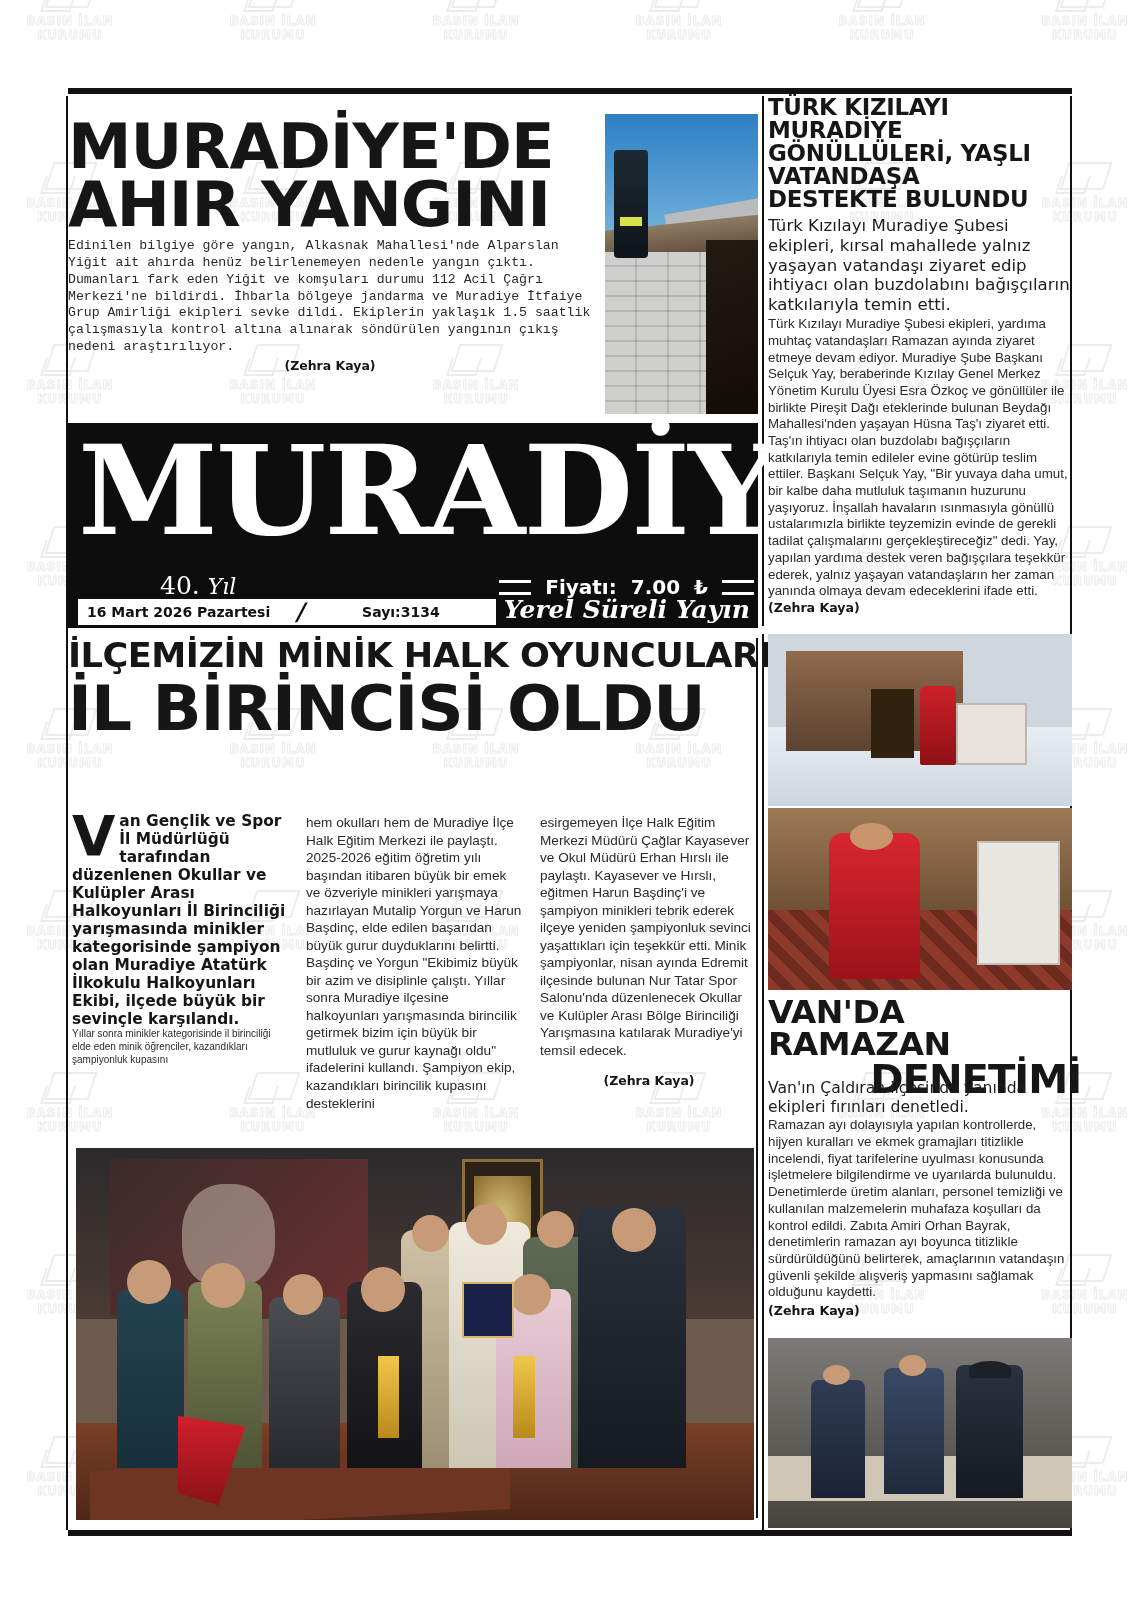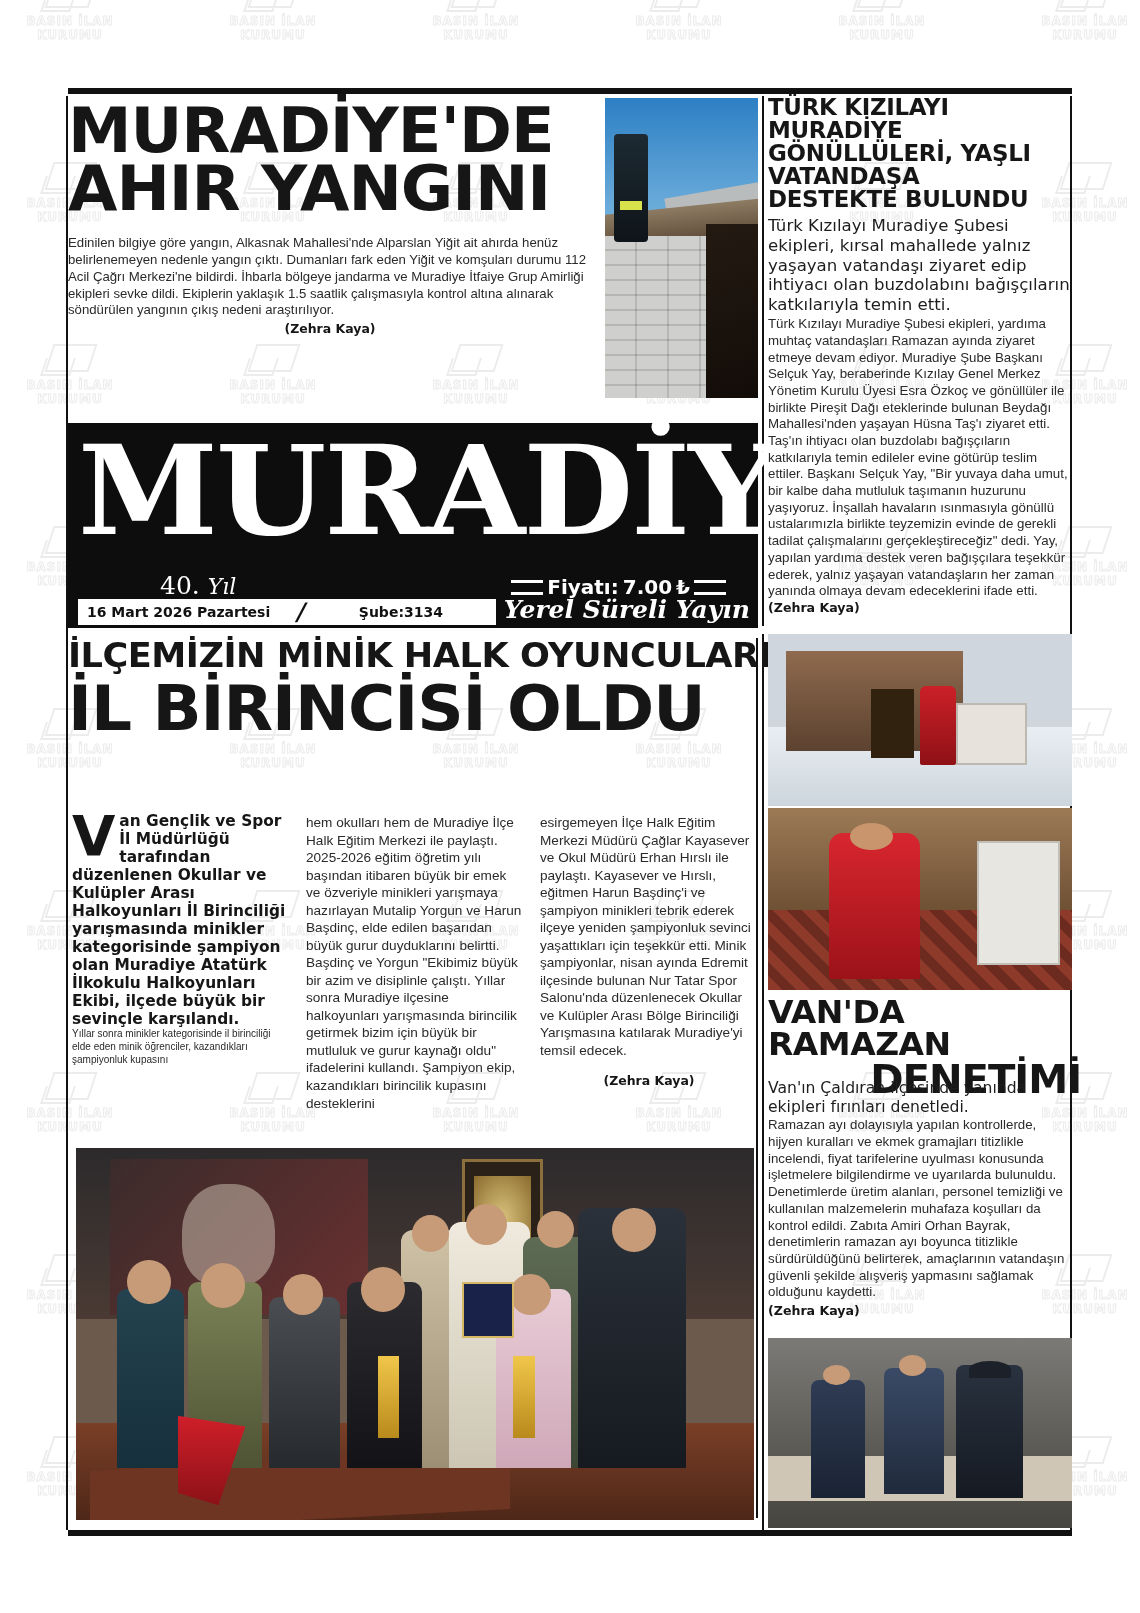--- a/index.html
+++ b/index.html
@@ -63,21 +63,21 @@
   }
   .rule-bottom{
     position:absolute;left:68px;top:1530px;width:1004px;height:6px;background:#111;
   }
   .vsep{
     position:absolute;background:#111;width:2px;
   }
 
   
   #leftcol{
-    position:absolute;left:68px;top:96px;width:762px;
+    position:absolute;left:68px;top:112px;width:762px;
   }
 
   
   .lead-headline{
     font-family:"DejaVu Sans", sans-serif;
     font-weight:bold;
     font-size:62px;
     line-height:0.93;
     letter-spacing:-1px;
     color:#161616;
@@ -94,22 +94,23 @@
     line-height:1.16;
     color:#161616;
     width:520px;
     margin-top:10px;
   }
   .lead-body{
     font-size:13.2px;
     line-height:1.27;
     color:#2a2a2a;
     width:524px;
-    margin-top:18px;
+    margin-top:5px;
     text-align:left;
+    font-family:Liberation Mono, monospace;
   }
   .byline{
     font-family:"DejaVu Sans", sans-serif;
     font-weight:bold;
     font-size:12.5px;
     color:#161616;
   }
   .byline-lead{
     width:524px;text-align:center;margin-top:2px;
   }
@@ -159,25 +160,25 @@
   .mast-year{
     position:absolute;left:92px;top:148px;
     font-family:"DejaVu Serif", serif;
     color:#fff;font-size:25px;
   }
   .mast-year i{
     font-family:"DejaVu Serif", serif;
     font-style:italic;font-size:22px;
   }
   .mast-price{
-    position:absolute;right:32px;top:152px;
+    position:absolute;right:4px;top:152px;
     color:#fff;
     font-family:"DejaVu Sans", sans-serif;
     font-weight:bold;font-size:20px;
-    display:flex;align-items:center;gap:4px;
+    display:flex;align-items:center;gap:14px;
     white-space:nowrap;
   }
   .price-dash{
     display:inline-block;width:32px;
     border-top:3px solid #fff;border-bottom:3px solid #fff;height:9px;
   }
   .mast-bar{
     position:absolute;left:10px;top:176px;width:418px;height:26px;
     background:#fff;
     display:flex;align-items:center;
@@ -677,21 +678,21 @@
     <div class="mast-price">
       <span class="price-dash"></span>
       <span>Fiyatı:</span>
       <span>7.00</span>
       <span>₺</span>
       <span class="price-dash"></span>
     </div>
     <div class="mast-bar">
       <span class="mast-date">16 Mart 2026 Pazartesi</span>
       <span class="mast-slash">/</span>
-      <span class="mast-issue">Şube:3134</span>
+      <span class="mast-issue">Sayı:3134</span>
     </div>
     <div class="mast-periodical">Yerel Süreli Yayın</div>
   </div>
 
   <div class="story2-kicker">İLÇEMİZİN MİNİK HALK OYUNCULARI</div>
   <div class="story2-head">İL BİRİNCİSİ OLDU</div>
 
   <div class="cols">
     <div class="col lead">
       <p class="col-intro">

